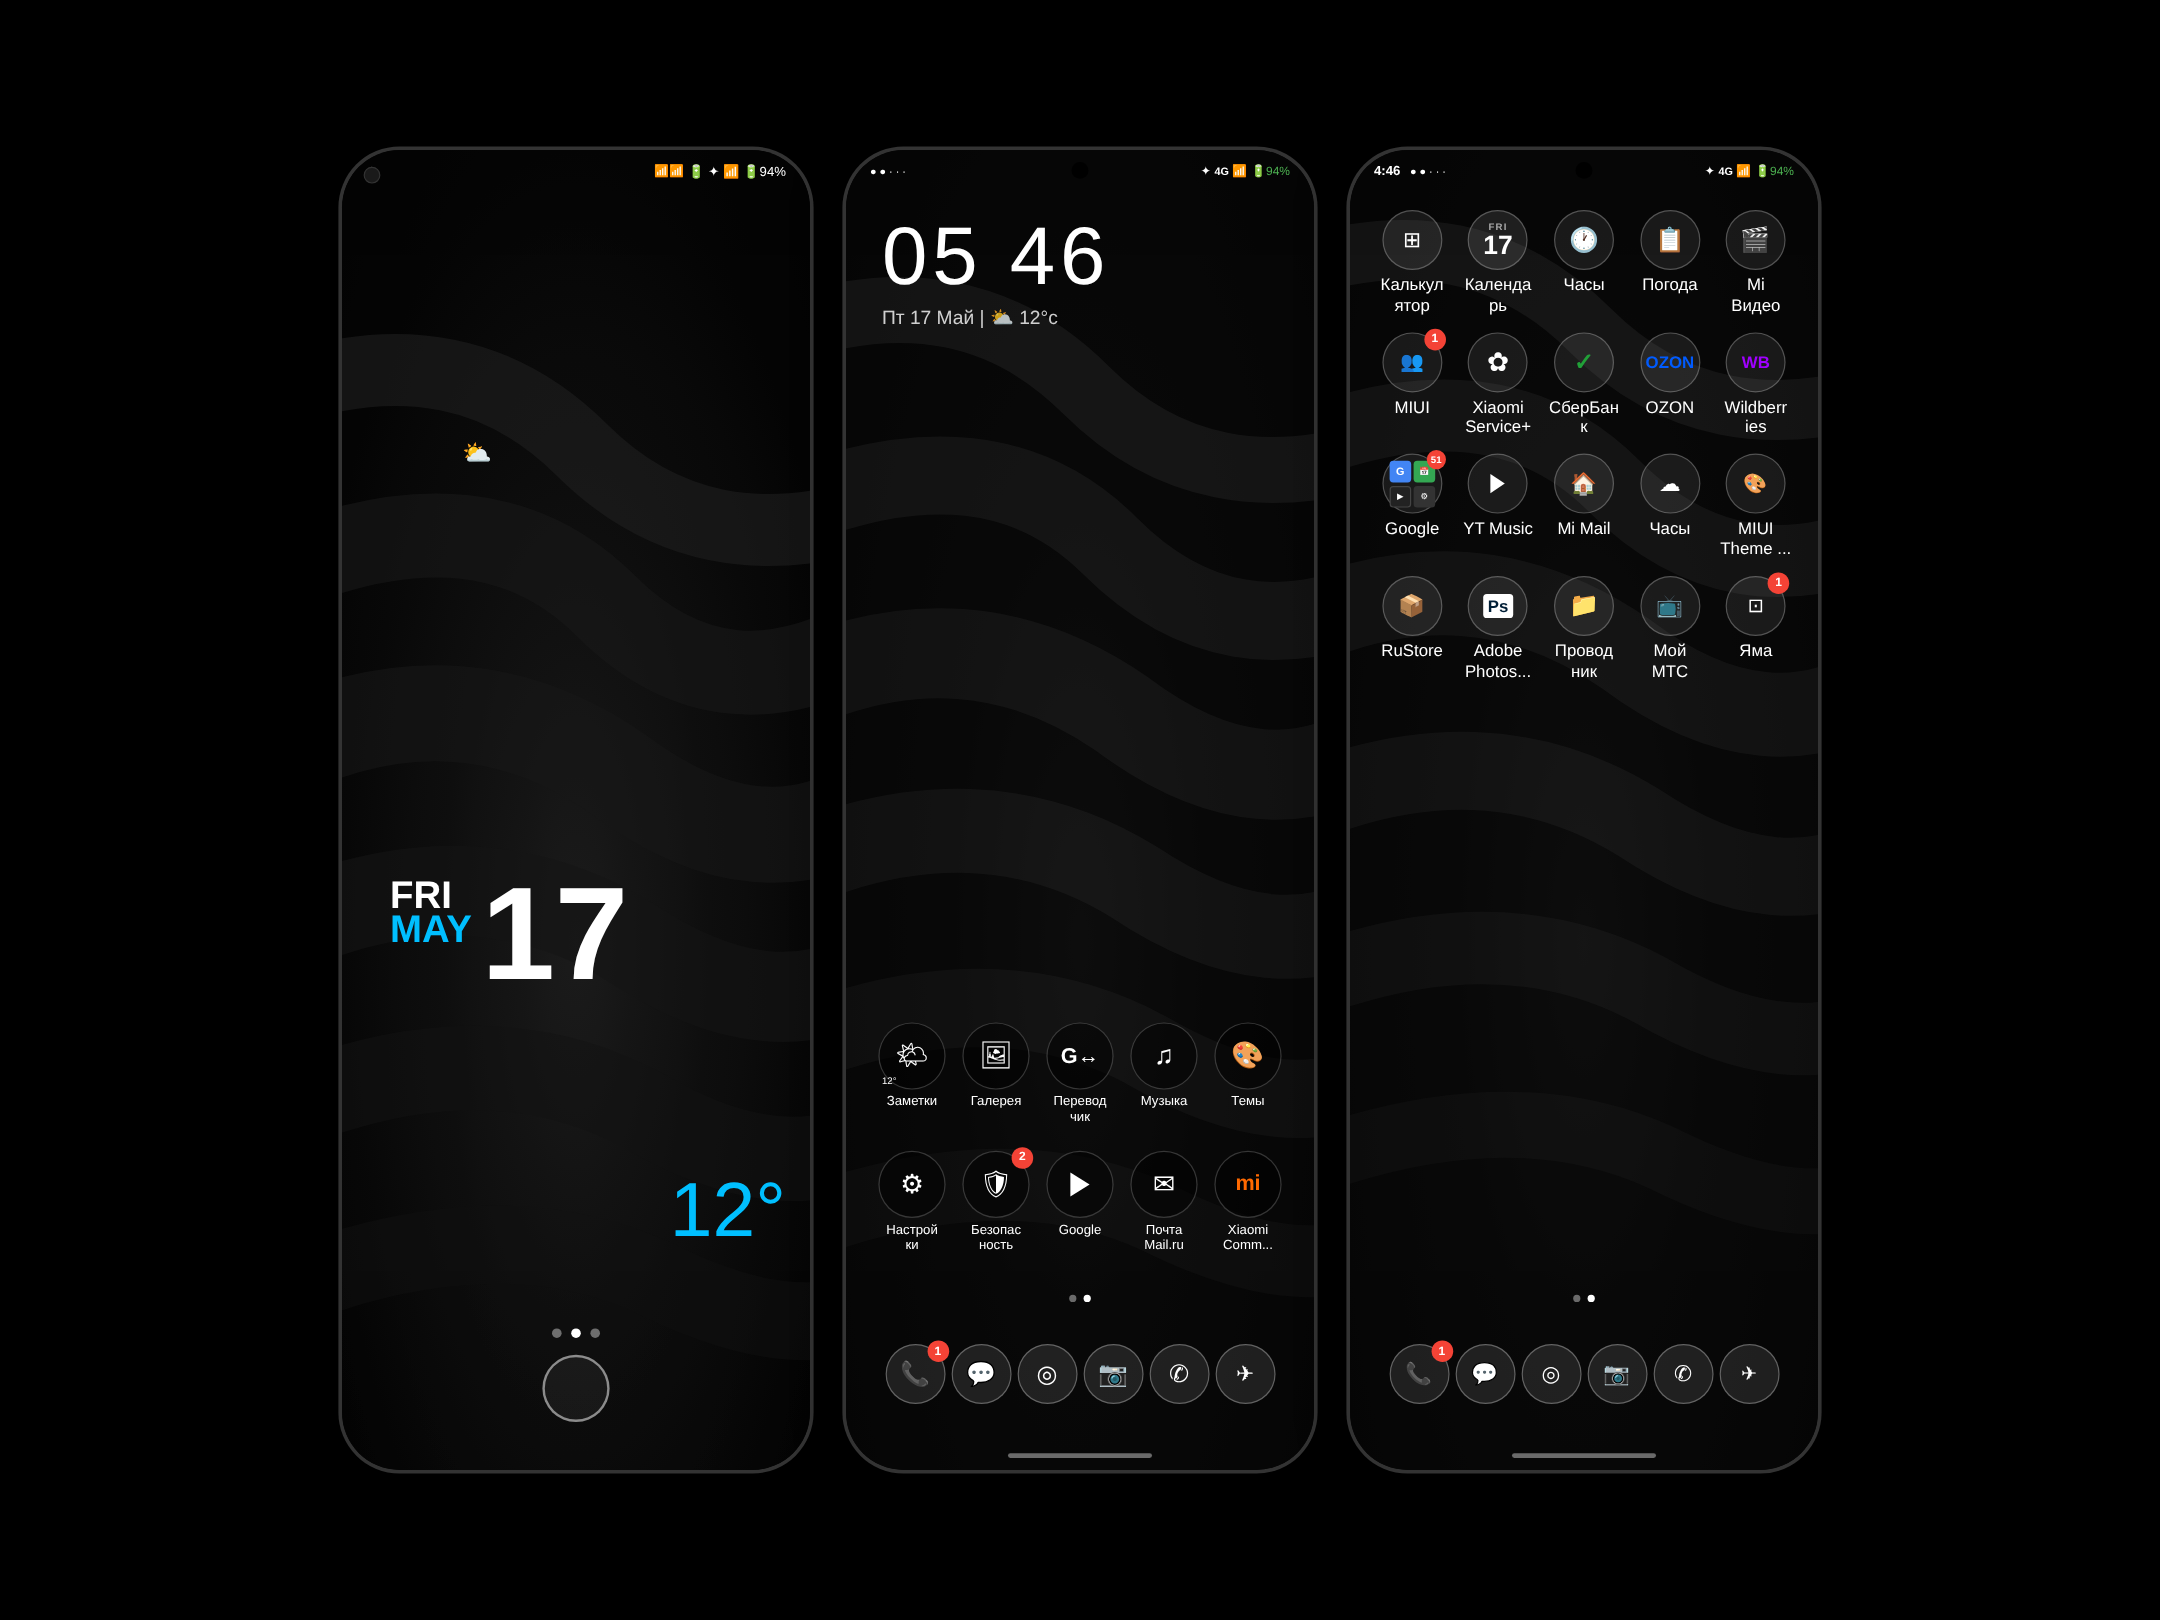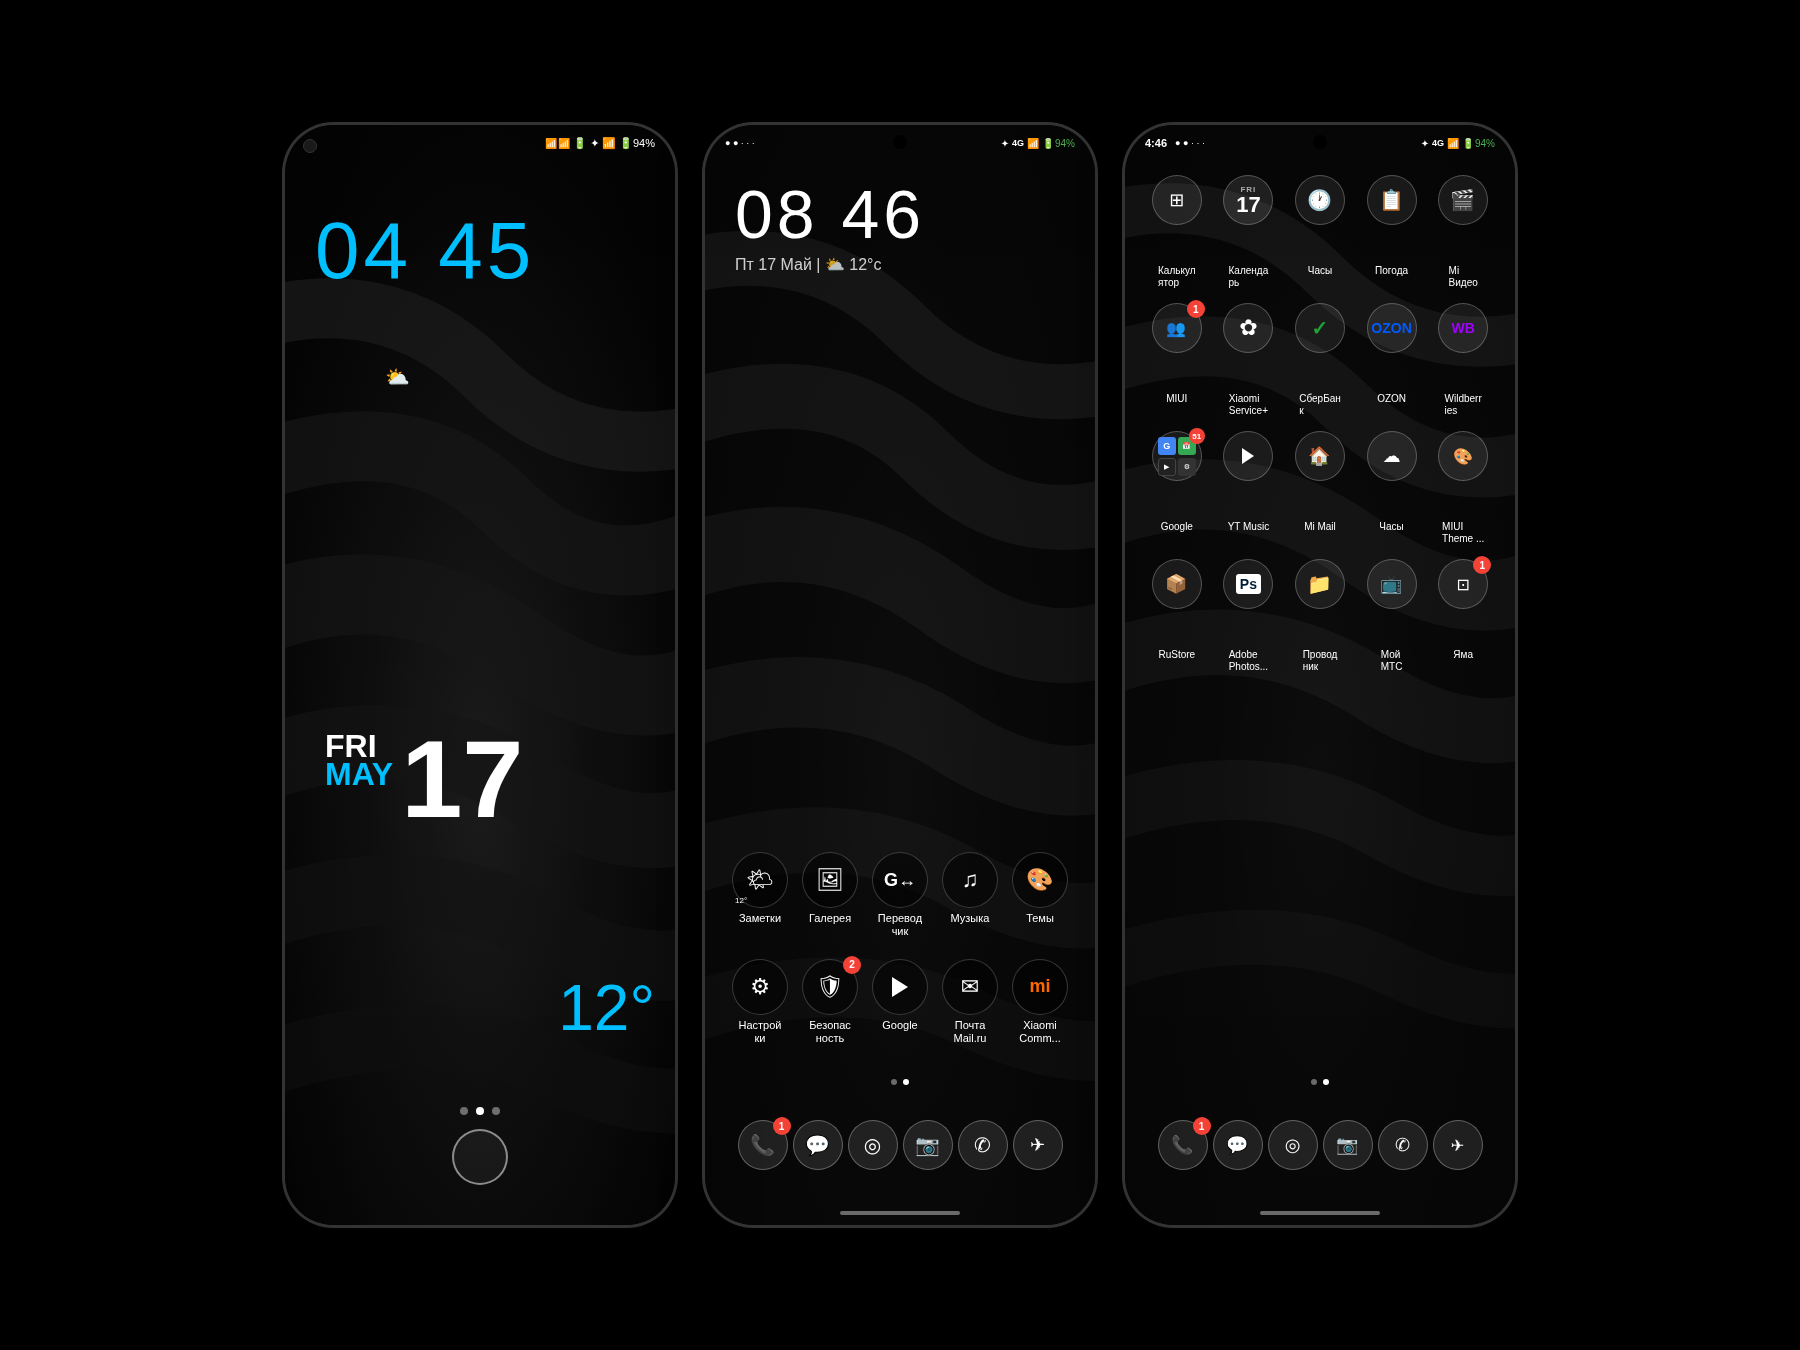--- a/index.html
+++ b/index.html
@@ -316,24 +316,24 @@
       border: 1.5px solid rgba(255,255,255,0.25);
       display: flex;
       align-items: center;
       justify-content: center;
       font-size: 20px;
       color: #fff;
       margin-bottom: 4px;
     }
 
     .app-label-3 {
-      font-size: 10px;
-      color: #fff;
+      font-size: 14px;
+      color: #fff;
+      text-align: center;
       line-height: 1.2;
-      margin-top: 36px;
     }
 
     
     .punch-hole {
       position: absolute;
       top: 10px;
       left: 50%;
       transform: translateX(-50%);
       width: 14px;
       height: 14px;
@@ -405,21 +405,20 @@
         <div class="status-left">
           <span>✦</span>
         </div>
         <div class="status-right">
           <span style="font-size:10px">📶📶</span>
           <span style="color:#4caf50;font-size:11px">🔋</span>
           <span style="font-size:11px">✦ 📶 🔋94%</span>
         </div>
       </div>
 
-      <div class="clock-large">04 45</div>
 
       <div class="weather-widget-p1">
         <span class="weather-icon">⛅</span>
       </div>
 
       <div class="date-vertical-layout">
         <div style="position:absolute; bottom:200px; left:20px; z-index:5; line-height:1;">
           <div style="display:flex; align-items:flex-start; gap:0;">
             <div style="display:flex; flex-direction:column; line-height:0.9;">
               <span style="color:#fff; font-size:32px; font-weight:900; display:block;">FRI</span>
@@ -466,21 +465,21 @@
           <span style="font-size:9px">● ●  · · ·</span>
         </div>
         <div class="status-right">
           <span style="font-size:10px">✦</span>
           <span style="font-size:9px;font-weight:bold">4G</span>
           <span style="font-size:10px">📶</span>
           <span style="color:#4caf50;font-size:10px">🔋94%</span>
         </div>
       </div>
 
-      <div class="p2-clock">08 46</div>
+      <div class="p2-clock">05 46</div>
 
       <div class="p2-date">
         <span>Пт 17 Май |  ⛅ 12°c</span>
       </div>
 
       <div class="app-grid">
 
         <div class="app-row">
           <div class="app-item">
             <div class="app-icon-wrap dark-bg">

